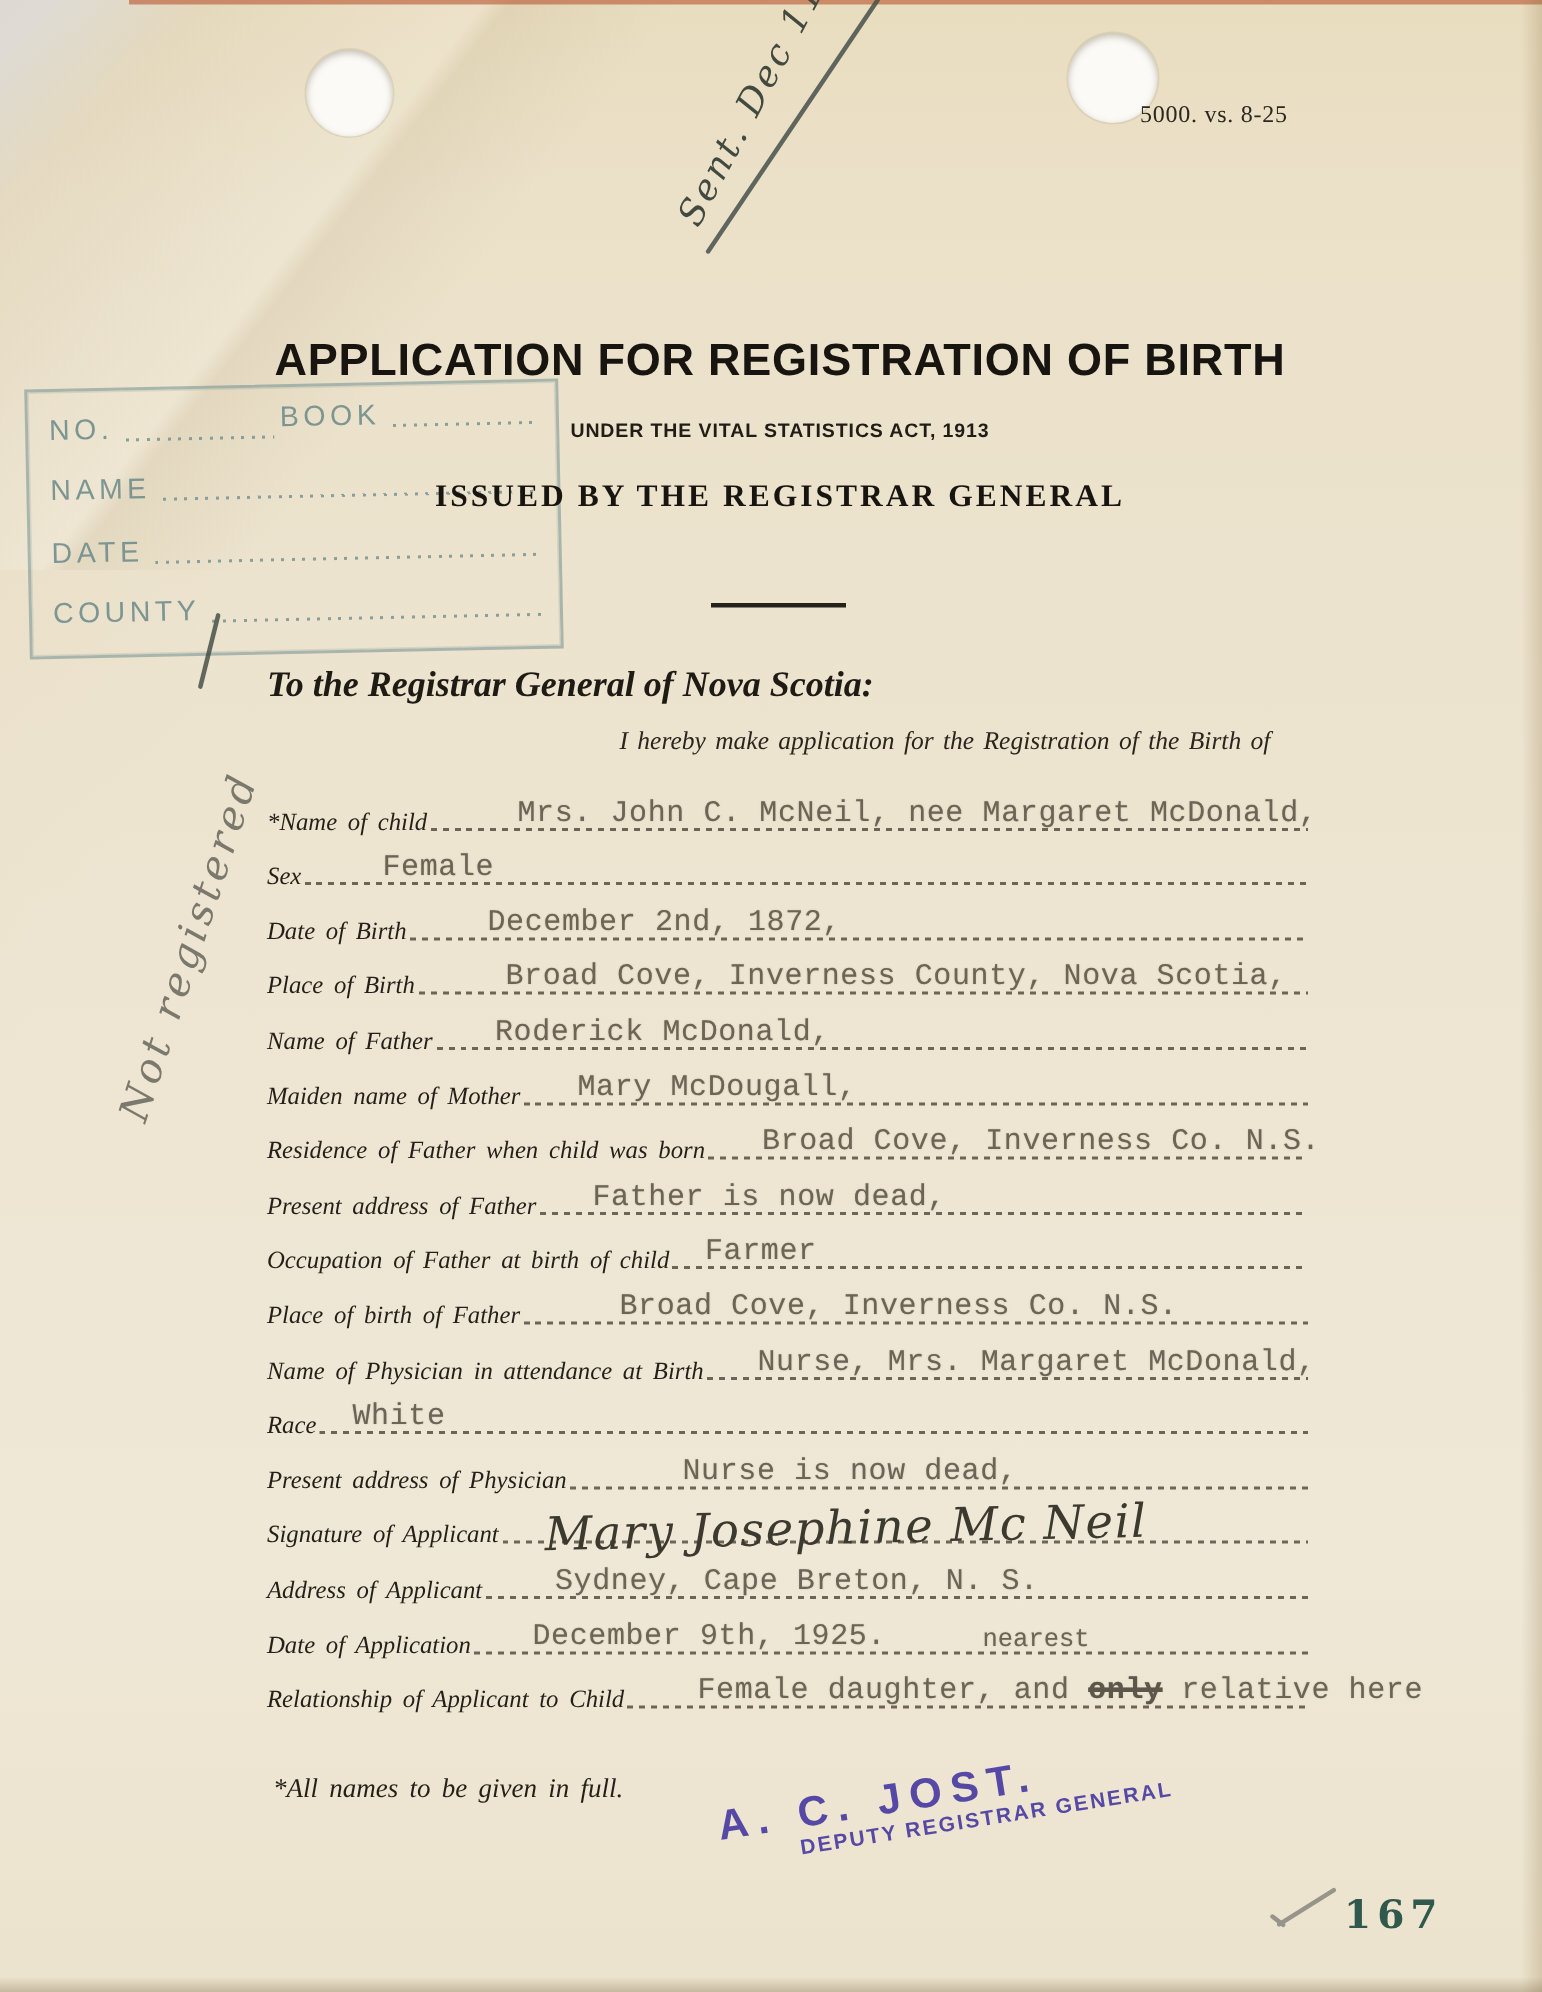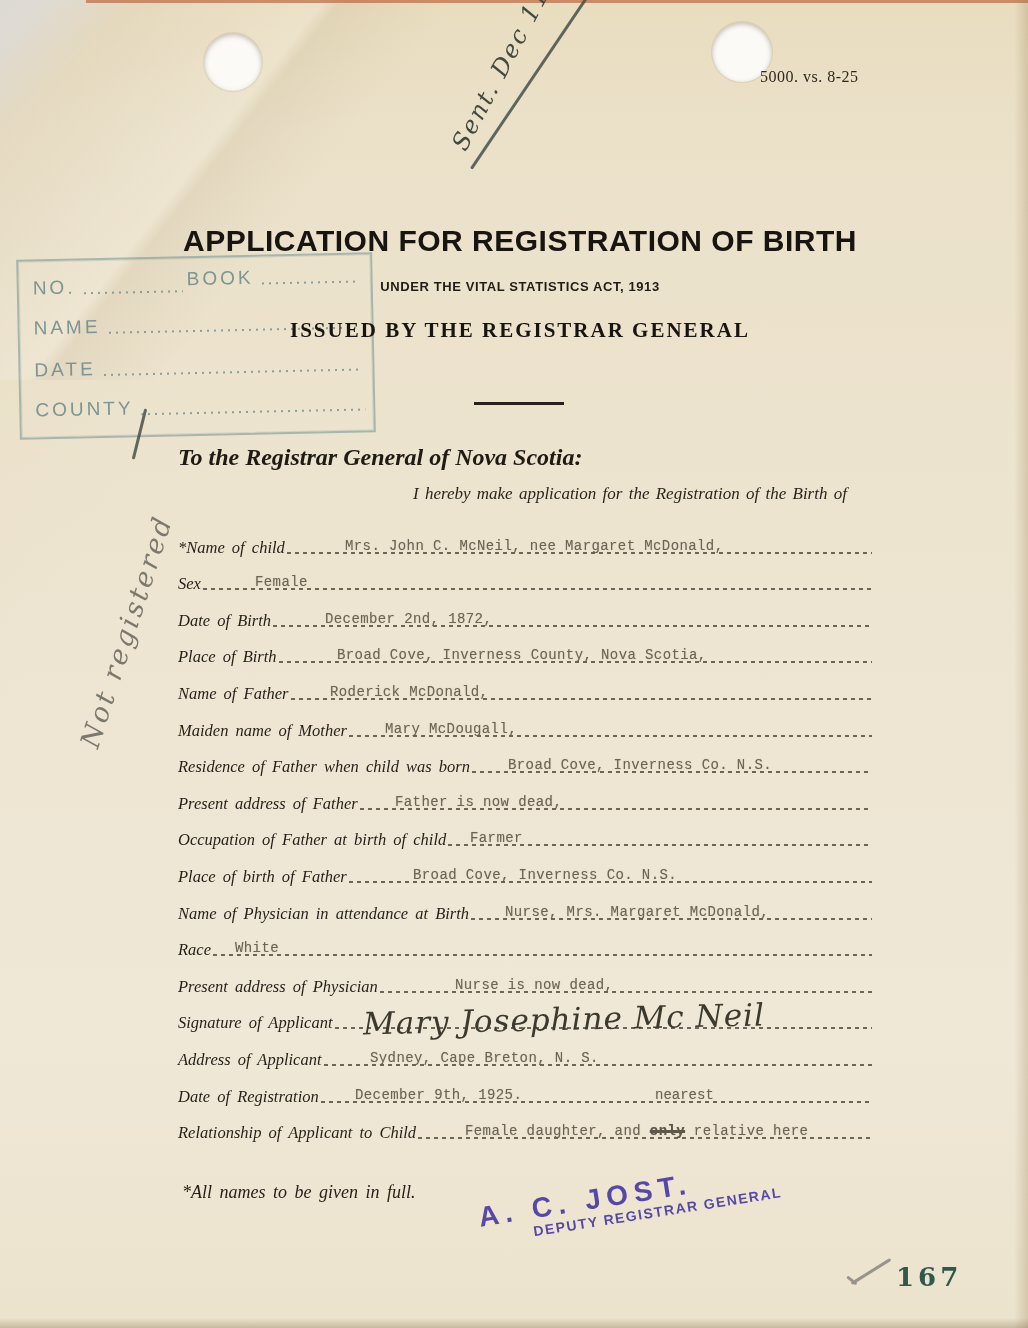--- a/index.html
+++ b/index.html
@@ -68,27 +68,27 @@
     word-spacing:2px;}
 
   
   #form{position:absolute;left:178px;top:523px;width:694px;}
   .row{position:relative;height:36.6px;display:flex;align-items:flex-end;}
   .lbl{font-style:italic;font-size:16.5px;color:#241f18;white-space:nowrap;word-spacing:3px;
     padding-bottom:2px;}
   .line{flex:1;height:2px;margin-bottom:6px;margin-left:2px;
     background:repeating-linear-gradient(to right, rgba(72,64,52,.78) 0 4px, transparent 4px 8px);}
   .val{position:absolute;bottom:6px;font-family:"Liberation Mono","DejaVu Sans Mono",monospace;
-    font-size:14px;color:rgba(104,96,80,.96);white-space:nowrap;letter-spacing:.4px;
+    font-size:20px;color:rgba(104,96,80,.96);white-space:nowrap;letter-spacing:.4px;
     text-shadow:0 0 1px rgba(104,96,80,.35);}
   .val.hand{font-family:"DejaVu Serif",serif;font-style:italic;font-size:31px;color:#3c392f;
     letter-spacing:1px;bottom:-2px;transform:rotate(-1.3deg);text-shadow:none;}
   .val .struck{font-weight:bold;text-decoration:line-through;text-decoration-thickness:2.5px;color:#5d564a;}
   .annot{position:absolute;bottom:6px;font-family:"Liberation Mono","DejaVu Sans Mono",monospace;
-    font-size:14px;color:rgba(104,96,80,.96);text-shadow:0 0 1px rgba(104,96,80,.35);}
+    font-size:17px;color:rgba(104,96,80,.96);text-shadow:0 0 1px rgba(104,96,80,.35);}
 
   #footnote{position:absolute;left:182px;top:1182px;font-style:italic;font-size:18px;color:#241f18;
     word-spacing:3px;}
 
   
   #jost-stamp{position:absolute;left:478px;top:1178px;transform:rotate(-9deg);
     color:#4a3ba2;font-family:"Liberation Sans",sans-serif;opacity:.92;}
   #jost-name{font-size:28px;font-weight:bold;letter-spacing:6px;white-space:nowrap;}
   #jost-title{font-size:14px;font-weight:bold;letter-spacing:1.5px;white-space:nowrap;
     margin-left:52px;margin-top:-2px;}
@@ -230,21 +230,21 @@
       <span class="lbl">Signature of Applicant</span>
         <span class="line"></span>
       <span class="val hand" style="left:185px">Mary Josephine Mc Neil</span>
     </div>
     <div class="row">
       <span class="lbl">Address of Applicant</span>
         <span class="line"></span>
       <span class="val" style="left:192px">Sydney, Cape Breton, N. S.</span>
     </div>
     <div class="row">
-      <span class="lbl">Date of Registration</span>
+      <span class="lbl">Date of Application</span>
         <span class="line"></span>
       <span class="val" style="left:177px">December 9th, 1925.</span>
       <span class="annot" style="left:477px">nearest</span>
     </div>
     <div class="row">
       <span class="lbl">Relationship of Applicant to Child</span>
         <span class="line"></span>
       <span class="val" style="left:287px"><span>Female daughter, and </span><span class="struck">only</span><span> relative here</span></span>
     </div>
   </div>

